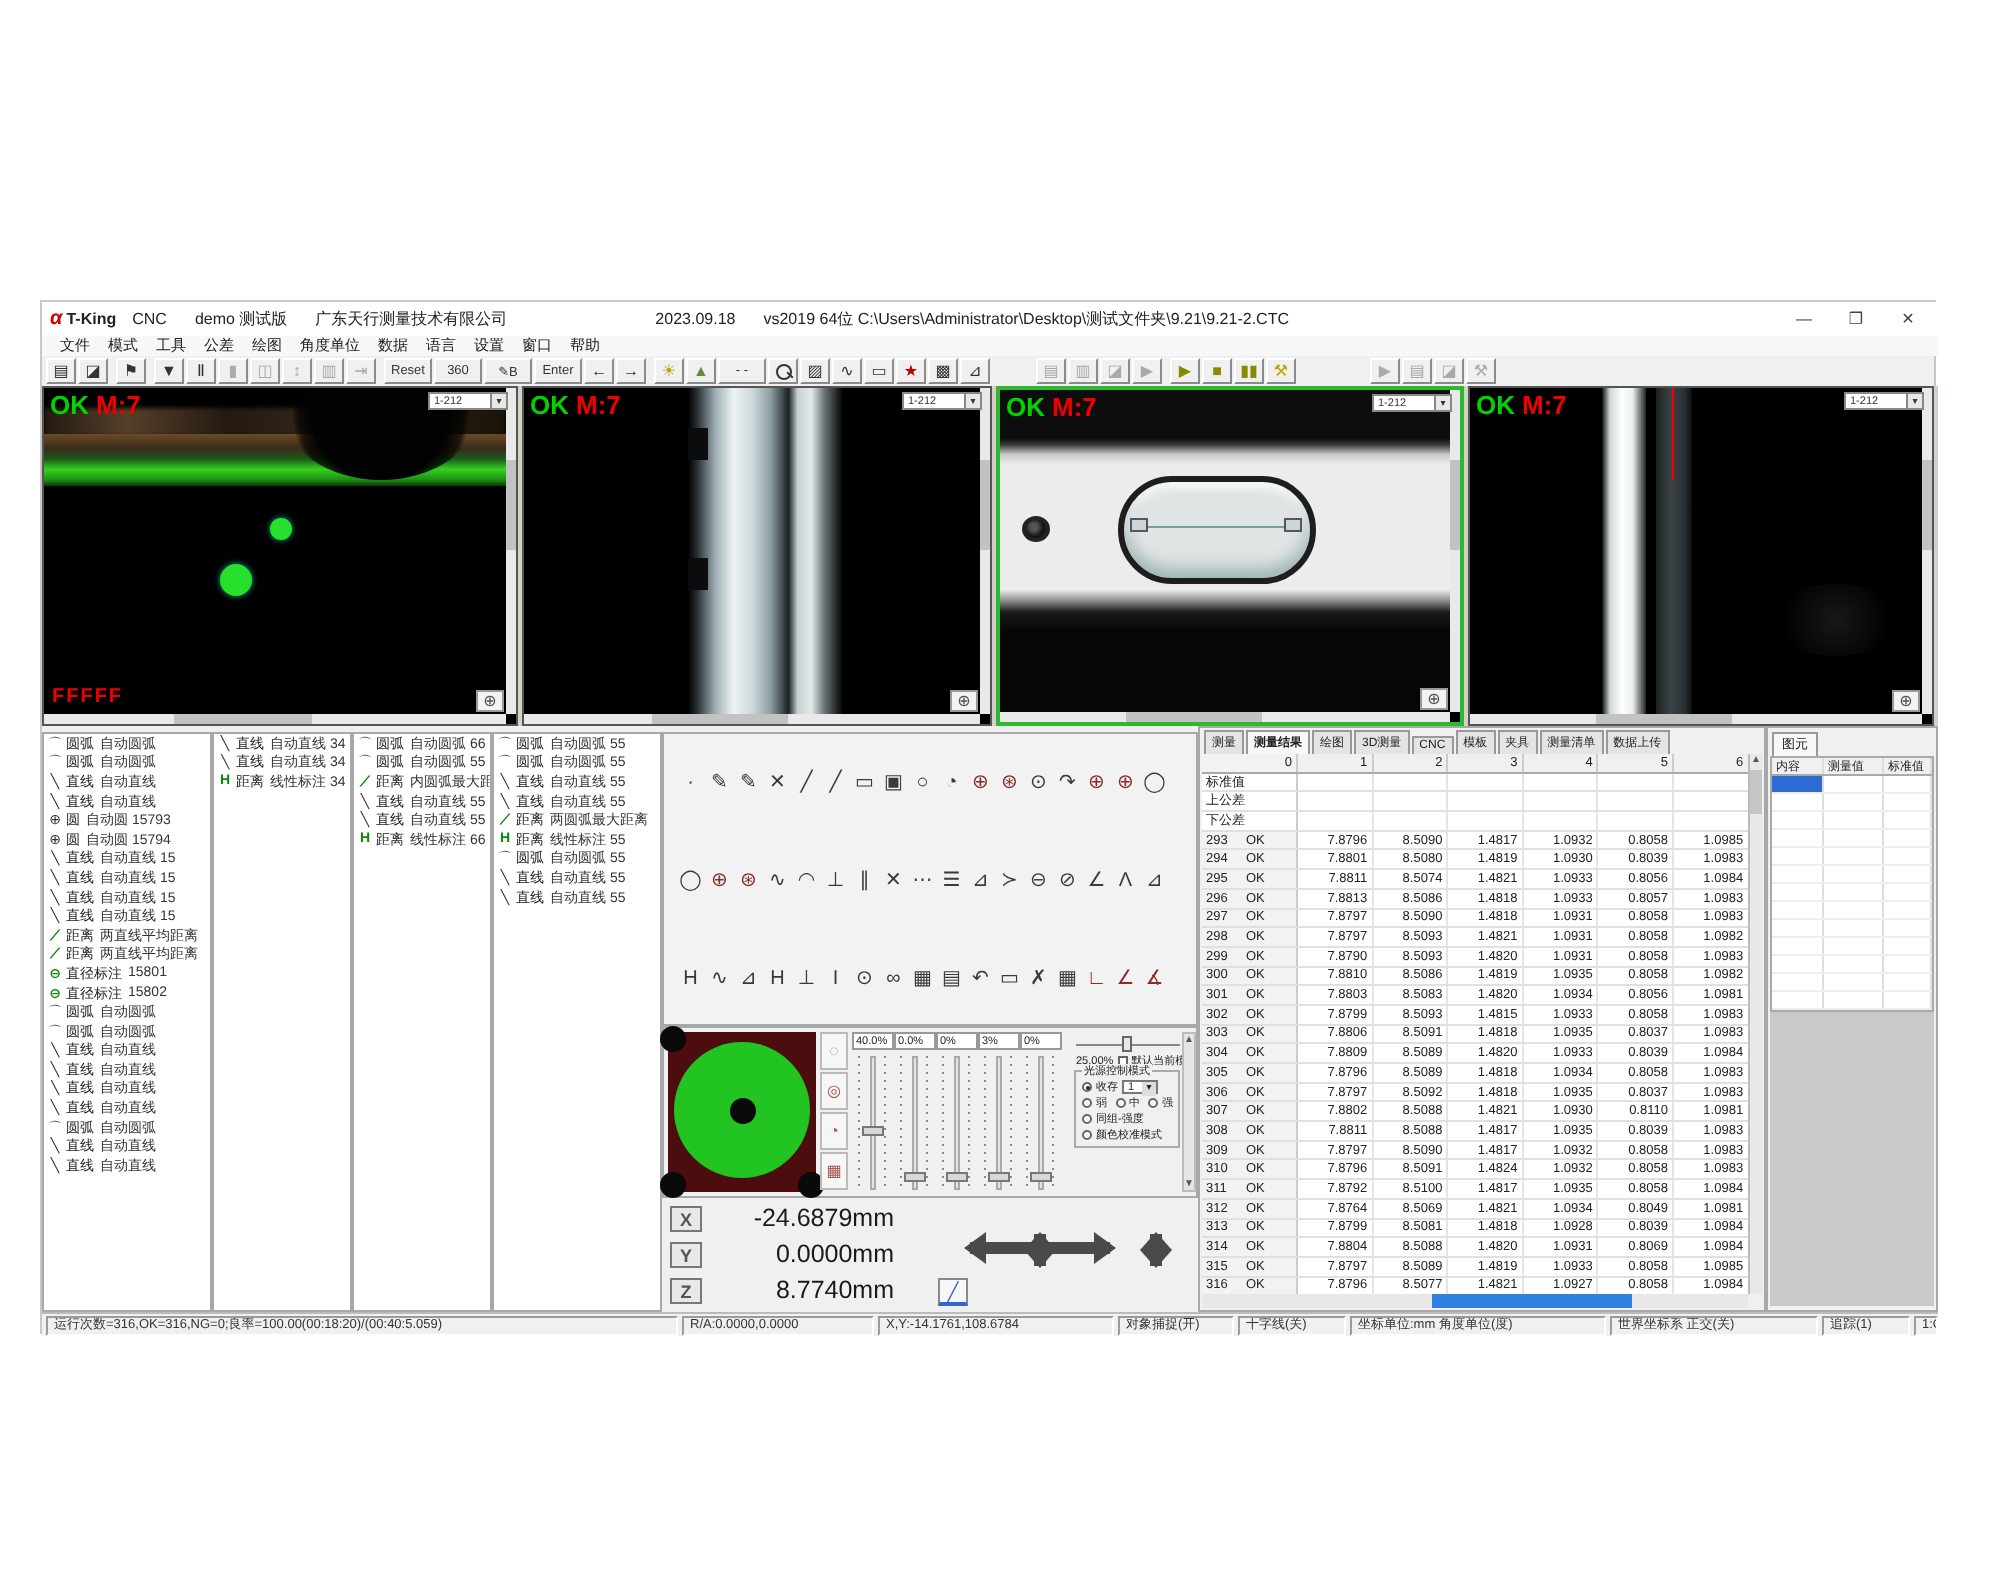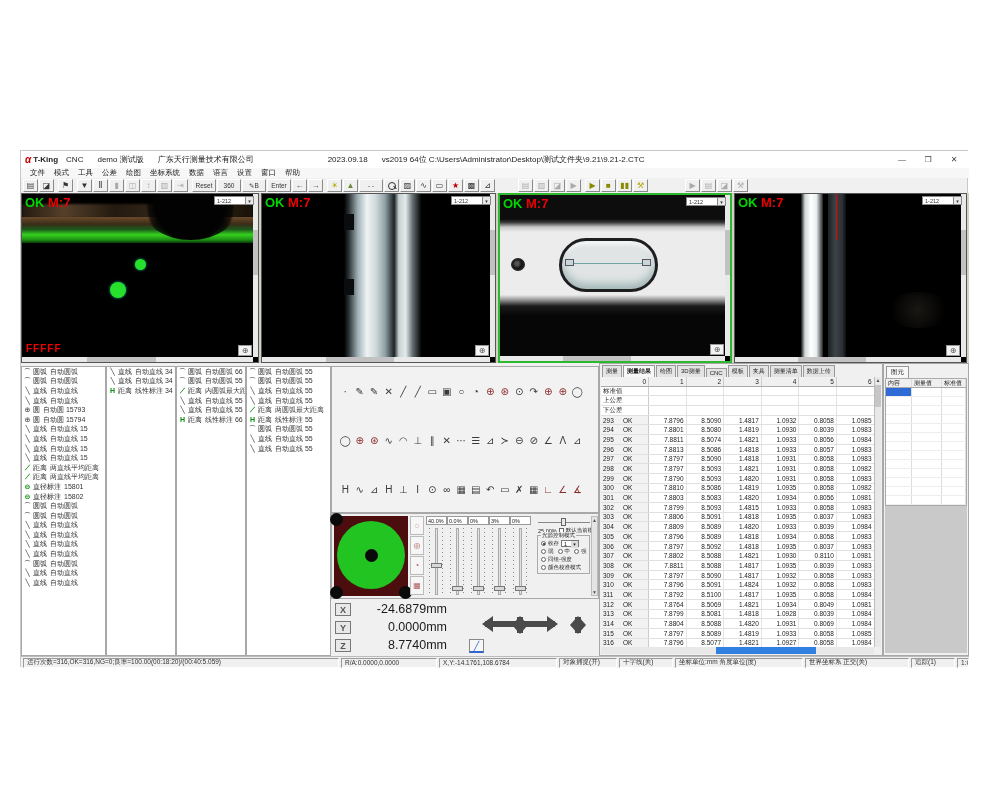--- a/index.html
+++ b/index.html
@@ -203,21 +203,21 @@
       <div class="wbtn">✕</div>
     </div>
   </div>
 
   <div id="menubar">
       <span>文件</span>
       <span>模式</span>
       <span>工具</span>
       <span>公差</span>
       <span>绘图</span>
-      <span>坐标系统</span>
+      <span>角度单位</span>
       <span>数据</span>
       <span>语言</span>
       <span>设置</span>
       <span>窗口</span>
       <span>帮助</span>
     </div>
 
   <div id="toolbar">
       <span class="btn">▤</span>
       <span class="btn">◪</span>

